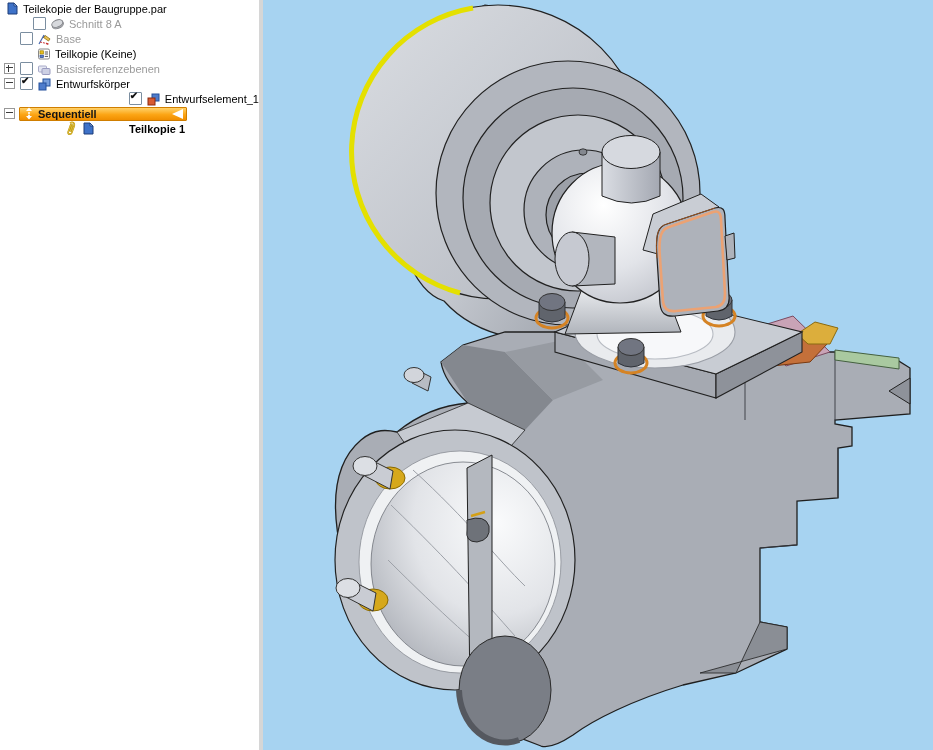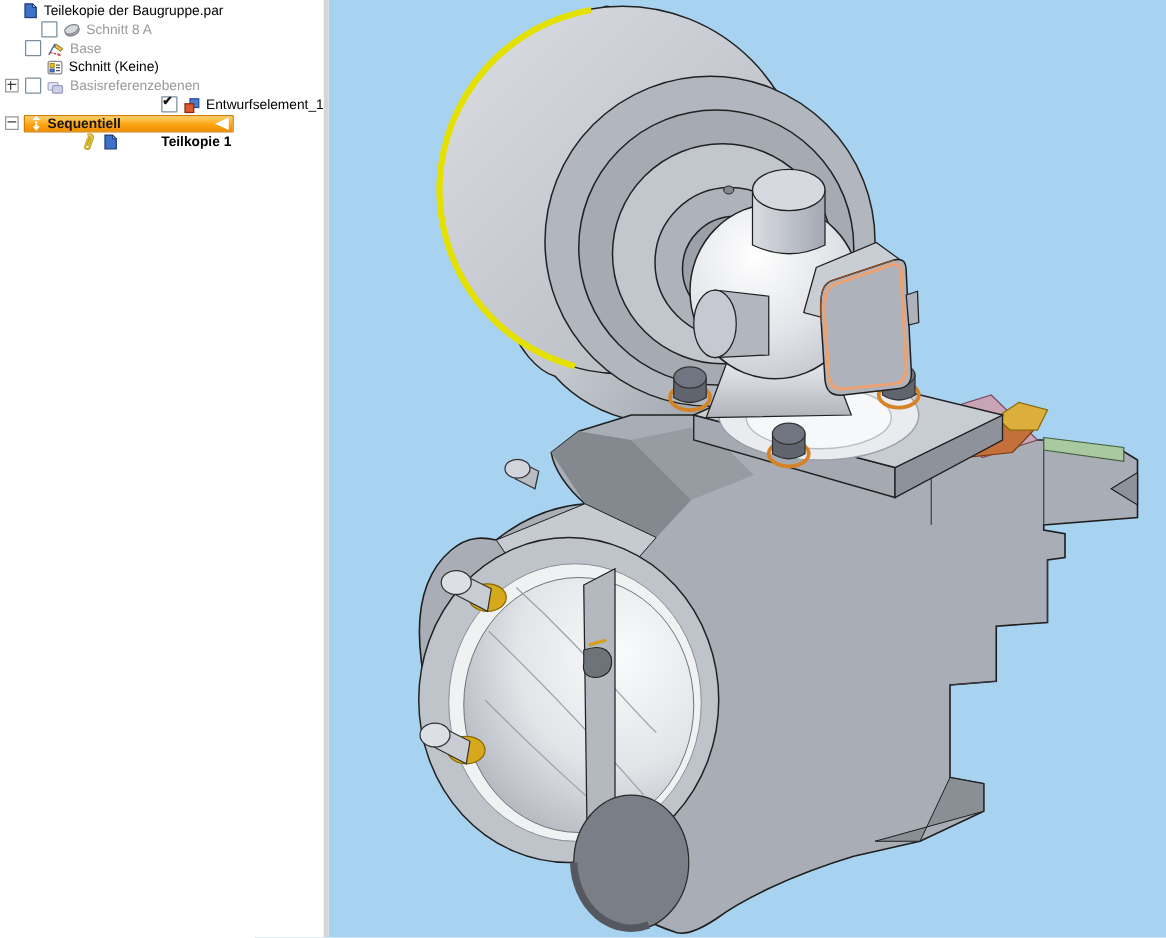--- a/index.html
+++ b/index.html
@@ -24,21 +24,21 @@
   .seqbar .lbl{color:#141414;font-weight:bold;margin-left:4px;}
   .seq-tri{margin-left:auto;margin-right:3px;width:0;height:0;border:5px solid transparent;border-right:11px solid #ffffff;border-left:none;}
 </style>
 </head>
 <body>
 
 <div class="app">
 
   <div class="panel">
 
-    <div class="row" style="padding-left:18px;">
+    <div class="row" style="padding-left:6px;">
       <svg class="icon" width="13" height="13">
         <path d="M2,1 L8,1 L11,4 L11,12 L2,12 Z" fill="#3e72c8" stroke="#1c3c78" stroke-width="1"></path>
         <path d="M8,1 L8,4 L11,4 Z" fill="#9ab8e8" stroke="#1c3c78" stroke-width="0.8"></path>
       </svg>
       <span class="lbl">Teilekopie der Baugruppe.par</span>
     </div>
 
 
     <div class="row" style="padding-left:33px;">
       <div class="checkbox"></div>
@@ -64,33 +64,42 @@
       <span class="lbl inactive">Base</span>
     </div>
 
     <div class="row" style="padding-left:37px;">
       <svg class="icon" width="14" height="14">
         <rect x="1.5" y="2" width="11" height="10" rx="1.5" fill="#ffffff" stroke="#888888"></rect>
         <rect x="3" y="3.8" width="3.4" height="3.2" fill="#e8c020" stroke="#a08000" stroke-width="0.7"></rect>
         <rect x="3" y="8.2" width="3.4" height="2.4" fill="#5a7ac8" stroke="#2a4a90" stroke-width="0.7"></rect>
         <path d="M7.8,5 L11,5 M7.8,7 L11,7 M7.8,9.4 L11,9.4" stroke="#555" stroke-width="1"></path>
       </svg>
-      <span class="lbl">Schnitt (Keine)</span>
+      <span class="lbl">Teilkopie (Keine)</span>
     </div>
 
     <div class="row" style="padding-left:4px;">
       <div class="expander plus"></div>
       <div class="checkbox" style="margin-left:5px;"></div>
       <svg class="icon" width="15" height="14" style="margin-left:4px;">
         <rect x="1.5" y="4" width="8" height="6" rx="1" fill="#e4e6f2" stroke="#a8aac8"></rect>
         <rect x="5" y="6.5" width="8" height="6" rx="1" fill="#cdd0e4" stroke="#9a9cc0"></rect>
       </svg>
       <span class="lbl inactive">Basisreferenzebenen</span>
     </div>
 
+    <div class="row" style="padding-left:4px;">
+      <div class="expander"></div>
+      <div class="checkbox checked" style="margin-left:5px;"></div>
+      <svg class="icon" width="15" height="14" style="margin-left:4px;">
+        <rect x="6" y="2" width="7" height="7" fill="#7aa0dc" stroke="#24509c"></rect>
+        <rect x="2" y="6" width="7" height="7" fill="#4e7ccc" stroke="#24509c"></rect>
+      </svg>
+      <span class="lbl">Entwurfskörper</span>
+    </div>
 
     <div class="row" style="padding-left:33px;justify-content:flex-end;">
       <div class="checkbox checked"></div>
       <svg class="icon" width="15" height="14" style="margin-left:4px;">
         <rect x="6" y="2" width="7" height="7" fill="#4e7ccc" stroke="#24509c"></rect>
         <rect x="2" y="6" width="7" height="7" fill="#d85a30" stroke="#8a2a10"></rect>
       </svg>
       <span class="lbl">Entwurfselement_1</span>
     </div>
 

